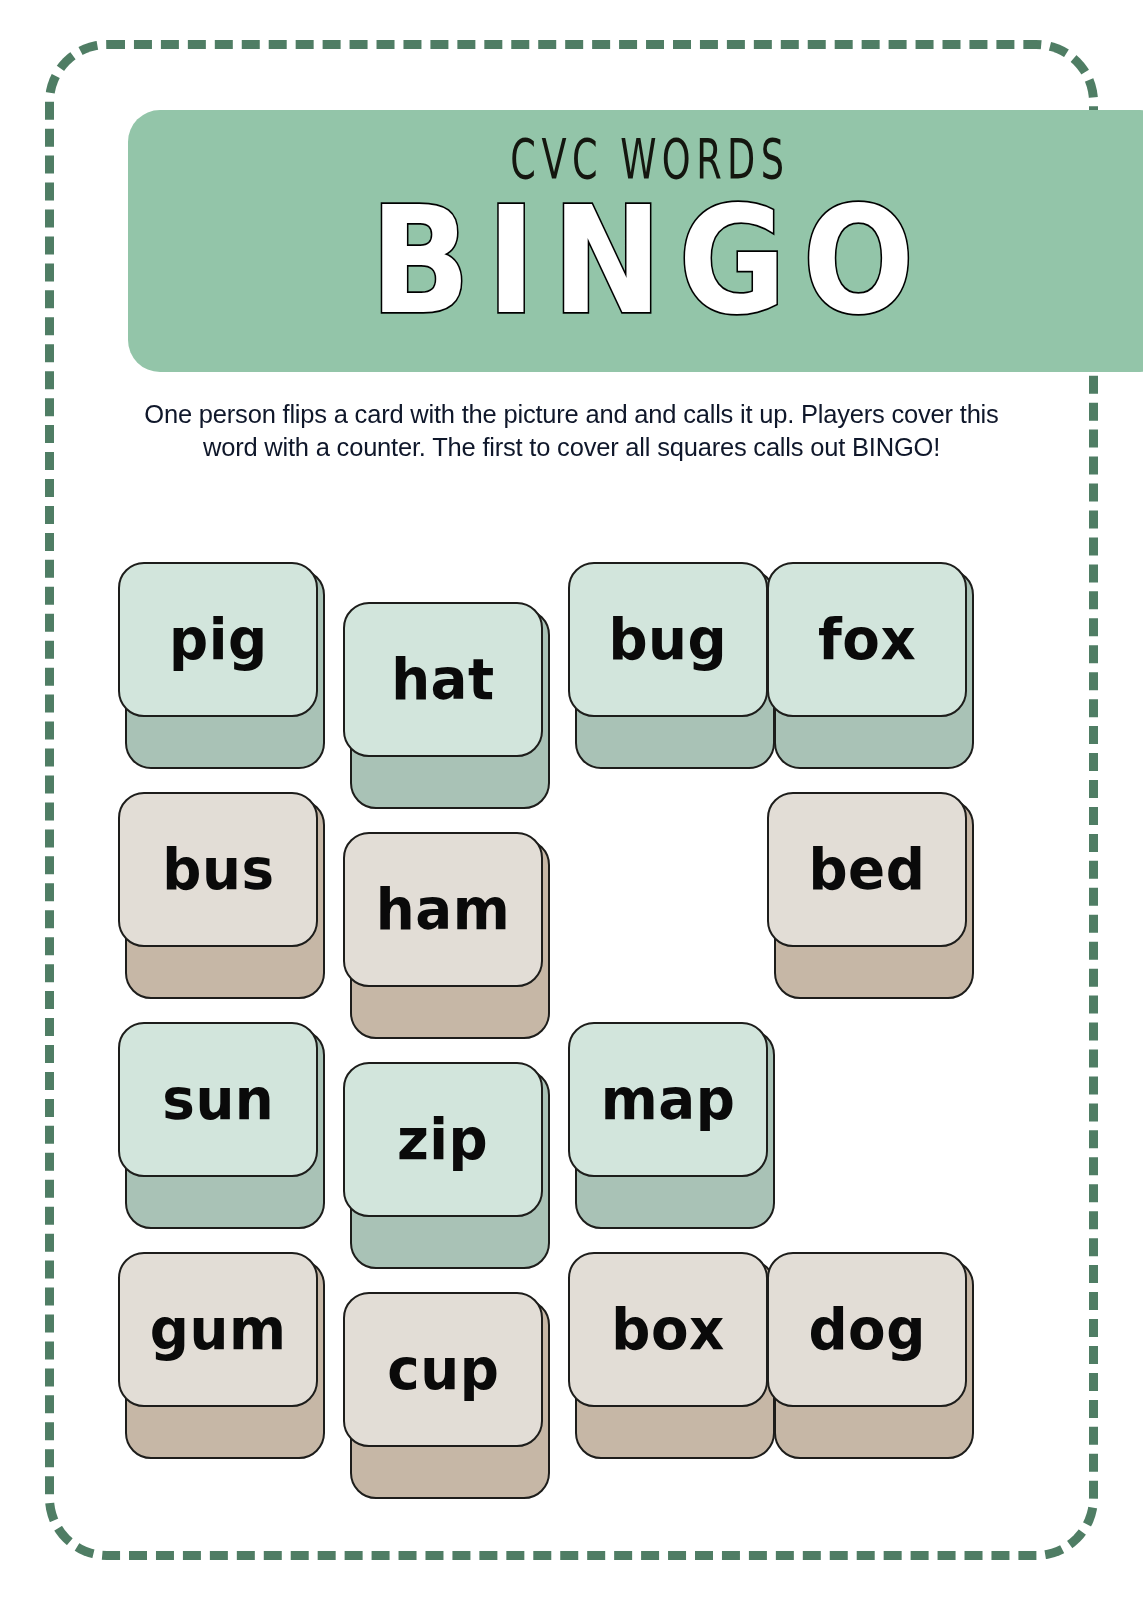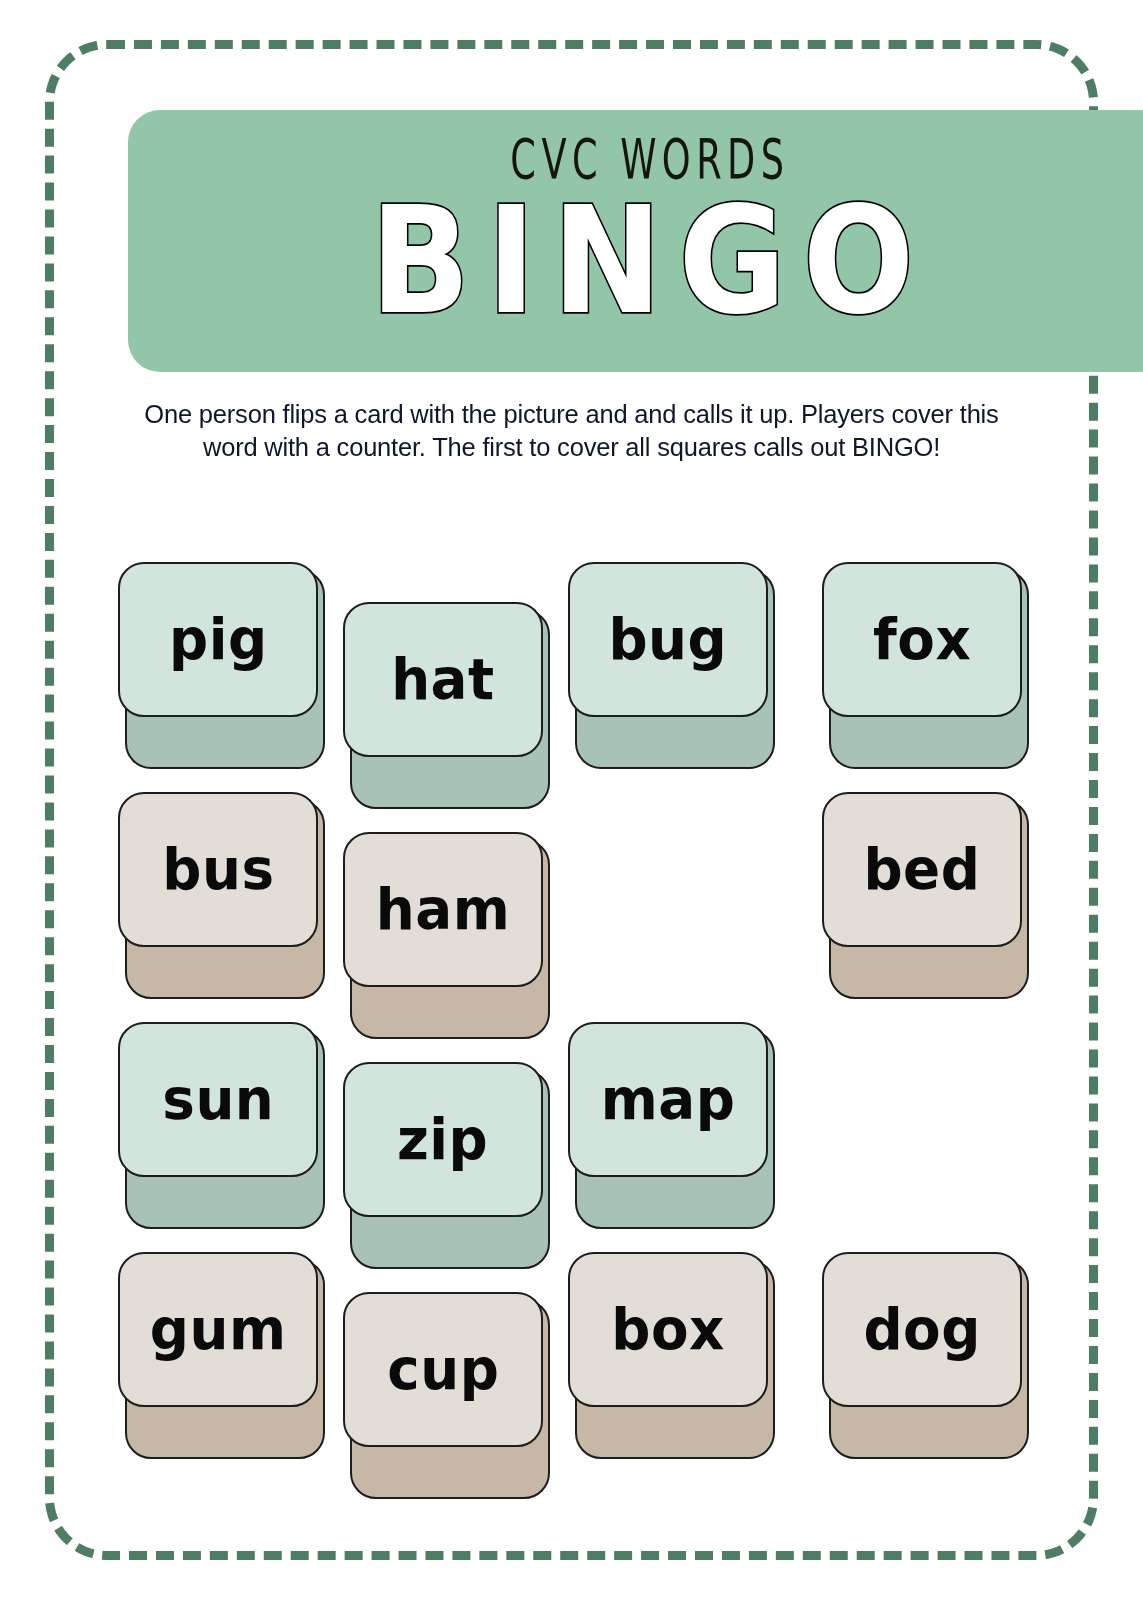--- a/index.html
+++ b/index.html
@@ -101,21 +101,21 @@
   }
   .tile-wrap {
     position: absolute;
     top: 0;
     width: 200px;
     height: 200px;
   }
   .tile-wrap.c0 { left: 0px; }
   .tile-wrap.c1 { left: 225px; margin-top: 40px; }
   .tile-wrap.c2 { left: 450px; border-radius: 7px; }
-  .tile-wrap.c3 { left: 704px; text-decoration: underline; }
+  .tile-wrap.c3 { left: 649px; text-decoration: underline; }
 
   .tile-shadow {
     position: absolute;
     left: 7px;
     top: 7px;
     width: 200px;
     height: 200px;
     box-sizing: border-box;
     border-radius: 26px;
     border: 2px solid #1d1d1b;

